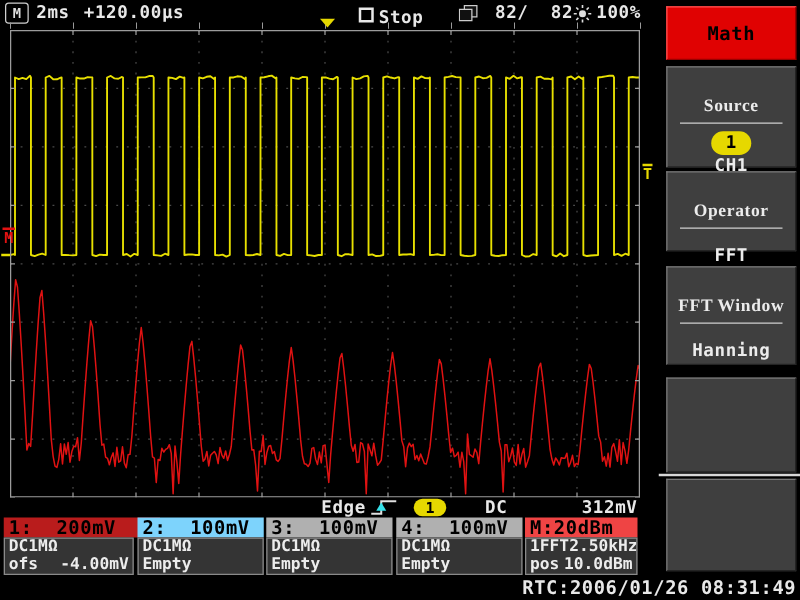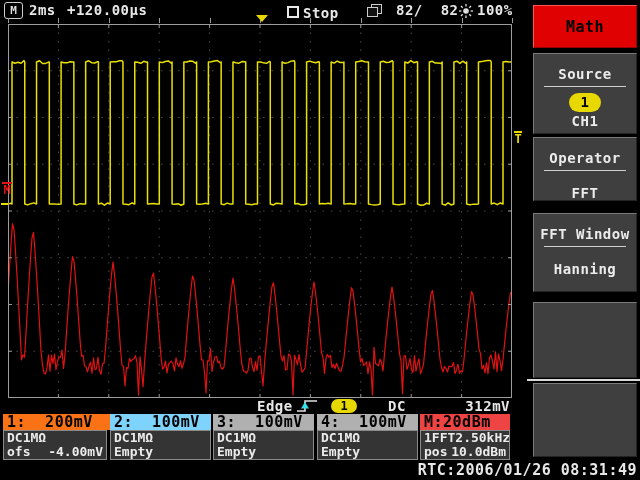--- a/index.html
+++ b/index.html
@@ -36,21 +36,21 @@
   
   .ch-det{top:430px;height:30px;background:#343434;border:1px solid #8a8a8a;box-sizing:border-box;
     color:#ececec;font-size:13px;line-height:14px;letter-spacing:0px;padding:0 3px;overflow:hidden;}
   .det-line{display:flex;justify-content:space-between;white-space:pre;}
   
   .bb-text{font-size:15px;letter-spacing:0.5px;white-space:pre;}
   
   .menu-btn{left:533px;width:104px;background:#3f3f3f;box-sizing:border-box;
     border:1px solid;border-color:#7a7a7a #242424 #242424 #7a7a7a;
     font-size:14px;letter-spacing:0.5px;color:#ececec;text-align:center;}
-  .menu-title{padding-top:12px;}
+  .menu-title{padding-top:24px;font-family:Liberation Serif, serif;}
   .menu-sep{height:1px;background:#cfcfcf;margin:4px 10px 0 10px;}
   .menu-value{margin-top:14px;text-align:center;}
   #btn-math{top:5px;height:43px;background:#e00202;color:#000;border-color:#f55 #900 #900 #f55;
     display:flex;align-items:center;justify-content:center;font-size:15px;text-align:right;}
   #btn-source{top:53px;height:81px;}
   #src-badge{width:32px;height:19px;background:#e6d800;border-radius:10px;margin:6px auto 1px auto;
     color:#000;font-size:14px;line-height:19px;text-align:center;}
   #btn-operator{top:137px;height:64px;}
   #btn-window{top:213px;height:79px;}
   #btn-empty1{top:302px;height:76px;}
@@ -172,21 +172,21 @@
 
   <div class="abs trg-text" style="left:257px;top:398px">Edge</div>
   <svg class="abs" style="left:296px;top:399px" width="22" height="14" viewBox="0 0 22 14">
     <polyline points="1,12 9,12 9,2 21,2" fill="none" stroke="#e0e0e0" stroke-width="1.6"></polyline>
     <polygon points="9,3 5,9.5 13,9.5" fill="#35dfe8"></polygon>
   </svg>
   <div class="abs" id="trig-src-badge">1</div>
   <div class="abs trg-text" style="left:388px;top:398px">DC</div>
   <div class="abs trg-text" style="left:450px;top:398px;width:60px;text-align:right">312mV</div>
 
-  <div class="abs ch-head" style="left:3px;width:125px;background:#f97316">1:  200mV</div>
+  <div class="abs ch-head" style="left:3px;width:125px;background:#b91c1c">1:  200mV</div>
   <div class="abs ch-head" style="left:110px;width:101px;background:#7dd3fc">2:  100mV</div>
   <div class="abs ch-head" style="left:213px;width:101px;background:#b0b0b0">3:  100mV</div>
   <div class="abs ch-head" style="left:317px;width:101px;background:#b0b0b0">4:  100mV</div>
   <div class="abs ch-head" style="left:420px;width:90px;background:#ef4444">M:20dBm</div>
 
   <div class="abs ch-det" style="left:3px;width:104px">
     <div class="det-line"><span>DC1MΩ</span></div>
     <div class="det-line"><span>ofs</span><span>-4.00mV</span></div>
   </div>
   <div class="abs ch-det" style="left:110px;width:101px">

